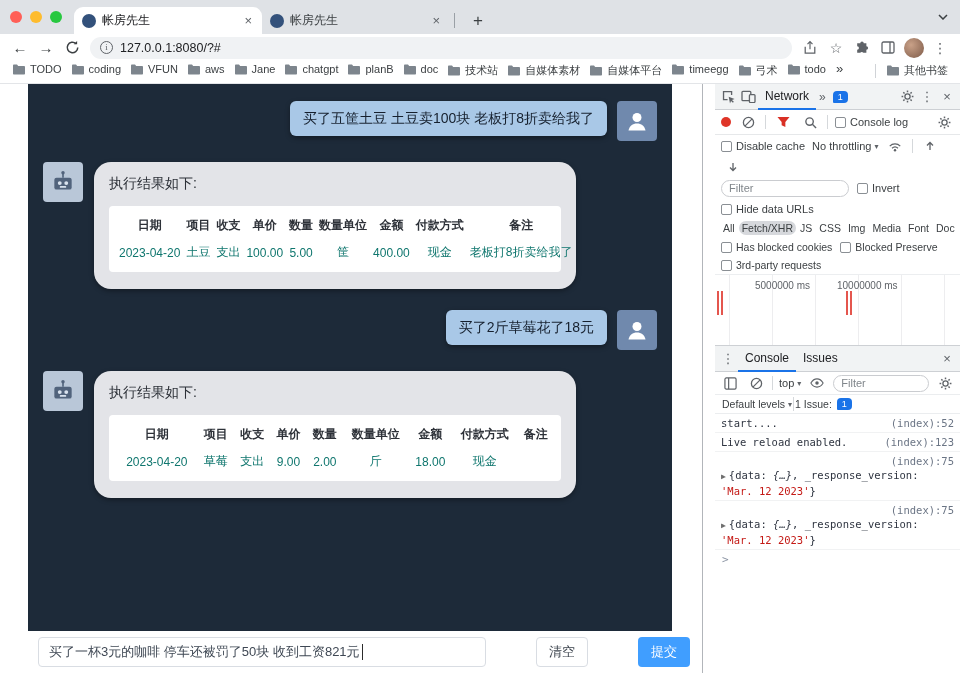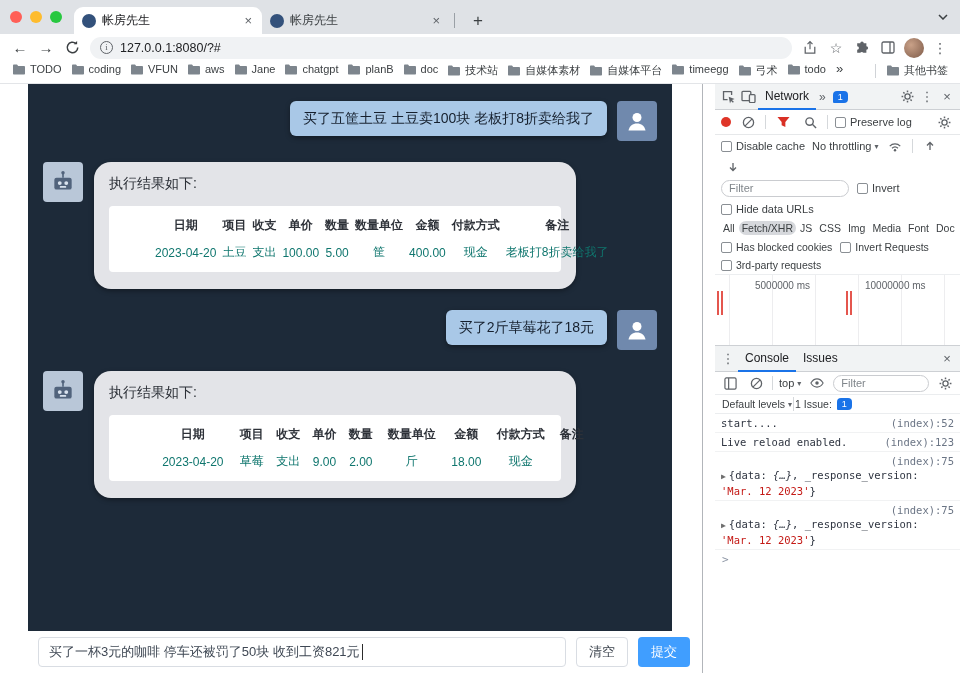--- a/index.html
+++ b/index.html
@@ -42,28 +42,28 @@
   .chat-area { position:absolute; left:28px; top:0; width:644px; bottom:42px; background:#1d2a39; overflow:hidden; padding-top:17px; }
   .row-user { display:flex; justify-content:flex-end; align-items:flex-start; gap:10px; padding-right:15px; margin-bottom:21px;padding-left:40px; }
   .row-bot  { display:flex; align-items:flex-start; gap:11px; padding-left:15px; margin-bottom:21px; }
   .cavatar { width:40px; height:40px; border-radius:4px; flex:none; display:flex; align-items:center; justify-content:center; }
   .cavatar.user { background:#7089ad; }
   .cavatar.bot { background:#b9c7d8; }
   .bubble-user { background:#a9c8e7; color:#16202e; font-size:14px; line-height:19px; padding:8px 13px; border-radius:6px; max-width:430px; box-shadow:0 2px 5px rgba(0,0,0,.35); }
   .bubble-bot { background:#e3e4e8; border-radius:17px; padding:13px 15px 17px; width:482px; box-shadow:0 2px 5px rgba(0,0,0,.35); }
   .bot-intro { font-size:14px; color:#2d3138; margin-bottom:13px; }
   .result-card { background:#fff; border-radius:4px; padding:8px 7px; }
-  .result-card table { border-collapse:collapse; width:100%; white-space:nowrap; font-size:12px;margin-left:36px; }
+  .result-card table { border-collapse:collapse; width:100%; white-space:nowrap; font-size:12px; }
   .result-card th { font-weight:bold; color:#2d3138; padding:3px 3px 7px; text-align:center; }
   .result-card td { color:#0f766e; padding:3px 3px; text-align:center; }
 
   .input-bar { position:absolute; left:0; bottom:0; width:702px; height:42px; background:#fff; display:flex; align-items:center; padding:0 12px 0 38px; gap:10px; }
   .fake-input { flex:1; height:30px; border:1px solid #d9dde3; border-radius:4px; background:#fff; display:flex; align-items:center; padding:0 10px; font-size:13px; color:#3f4854; overflow:hidden; white-space:nowrap; }
   .caret { width:1px; height:16px; background:#2c2c2c; margin-left:2px; flex:none; }
-  .btn { height:30px; min-width:52px; border-radius:4px; font-size:13px; display:flex; align-items:center; justify-content:center; flex:none; }
+  .btn { height:30px; min-width:52px; border-radius:4px; font-size:13px; display:flex; align-items:center; justify-content:center; flex:none;margin-left:40px; }
   .btn.clear { background:#fff; border:1px solid #d9dde3; color:#3c434d; }
   .btn.submit { background:#409eff; color:#fff; border:none; }
 
   
   .devtools { flex:1; min-width:0; border-left:1px solid #b2b5ba; background:#fff; display:flex; flex-direction:column; font-size:11px; color:#3c4043;padding-left:12px; }
   .dtrow { display:flex; align-items:center; flex:none; }
   .nt-tabbar, .cs-tabbar { height:26px; background:#f1f3f4; border-bottom:1px solid #cdd0d4; padding:0 3px; }
   .dticon { width:20px; height:20px; display:flex; align-items:center; justify-content:center; flex:none; }
   .glyph { color:#5f6368; font-size:13px; }
   .paneltab { height:26px; display:flex; align-items:center; padding:0 7px; font-size:12px; color:#202124; border-bottom:2px solid transparent; }
@@ -454,21 +454,21 @@
       </span>
       <span class="dticon">
         <svg width="13" height="13" viewBox="0 0 14 14">
             <circle cx="6" cy="6" r="4" fill="none" stroke="#5f6368" stroke-width="1.5"></circle>
             <line x1="9" y1="9" x2="13" y2="13" stroke="#5f6368" stroke-width="1.5"></line>
           </svg>
       </span>
       <span class="vdiv"></span>
       <span class="cbg">
         <span class="cb"></span>
-        <span>Preserve log</span>
+        <span>Console log</span>
       </span>
       <span class="spacer"></span>
       <span class="dticon">
         <svg width="13" height="13" viewBox="0 0 14 14">
             <circle cx="7" cy="7" r="2.8" fill="none" stroke="#5f6368" stroke-width="1.4"></circle>
             <g stroke="#5f6368" stroke-width="1.6">
               <line x1="7" y1="0.6" x2="7" y2="2.4"></line>
               <line x1="7" y1="11.6" x2="7" y2="13.4"></line>
               <line x1="0.6" y1="7" x2="2.4" y2="7"></line>
               <line x1="11.6" y1="7" x2="13.4" y2="7"></line>
@@ -540,34 +540,34 @@
       <span class="chip">WS</span>
     </div>
 
     <div class="dtrow nt-blocked">
       <span class="cbg">
         <span class="cb"></span>
         <span>Has blocked cookies</span>
       </span>
       <span class="cbg">
         <span class="cb"></span>
-        <span>Invert Requests</span>
+        <span>Blocked Preserve</span>
       </span>
     </div>
 
     <div class="dtrow nt-3rd">
       <span class="cbg">
         <span class="cb"></span>
         <span>3rd-party requests</span>
       </span>
     </div>
 
     <div class="nt-timeline">
       <span class="tl-label" style="left:40px">5000000 ms</span>
-      <span class="tl-label" style="left:150px">10000000 ms</span>
+      <span class="tl-label" style="left:122px">10000000 ms</span>
       <span class="tl-mark" style="left:2px"></span>
       <span class="tl-mark" style="left:6px"></span>
       <span class="tl-mark" style="left:131px"></span>
       <span class="tl-mark" style="left:135px"></span>
     </div>
 
     <div class="dtrow cs-tabbar">
       <span class="dticon glyph">⋮</span>
       <span class="paneltab active">Console</span>
       <span class="paneltab">Issues</span>

